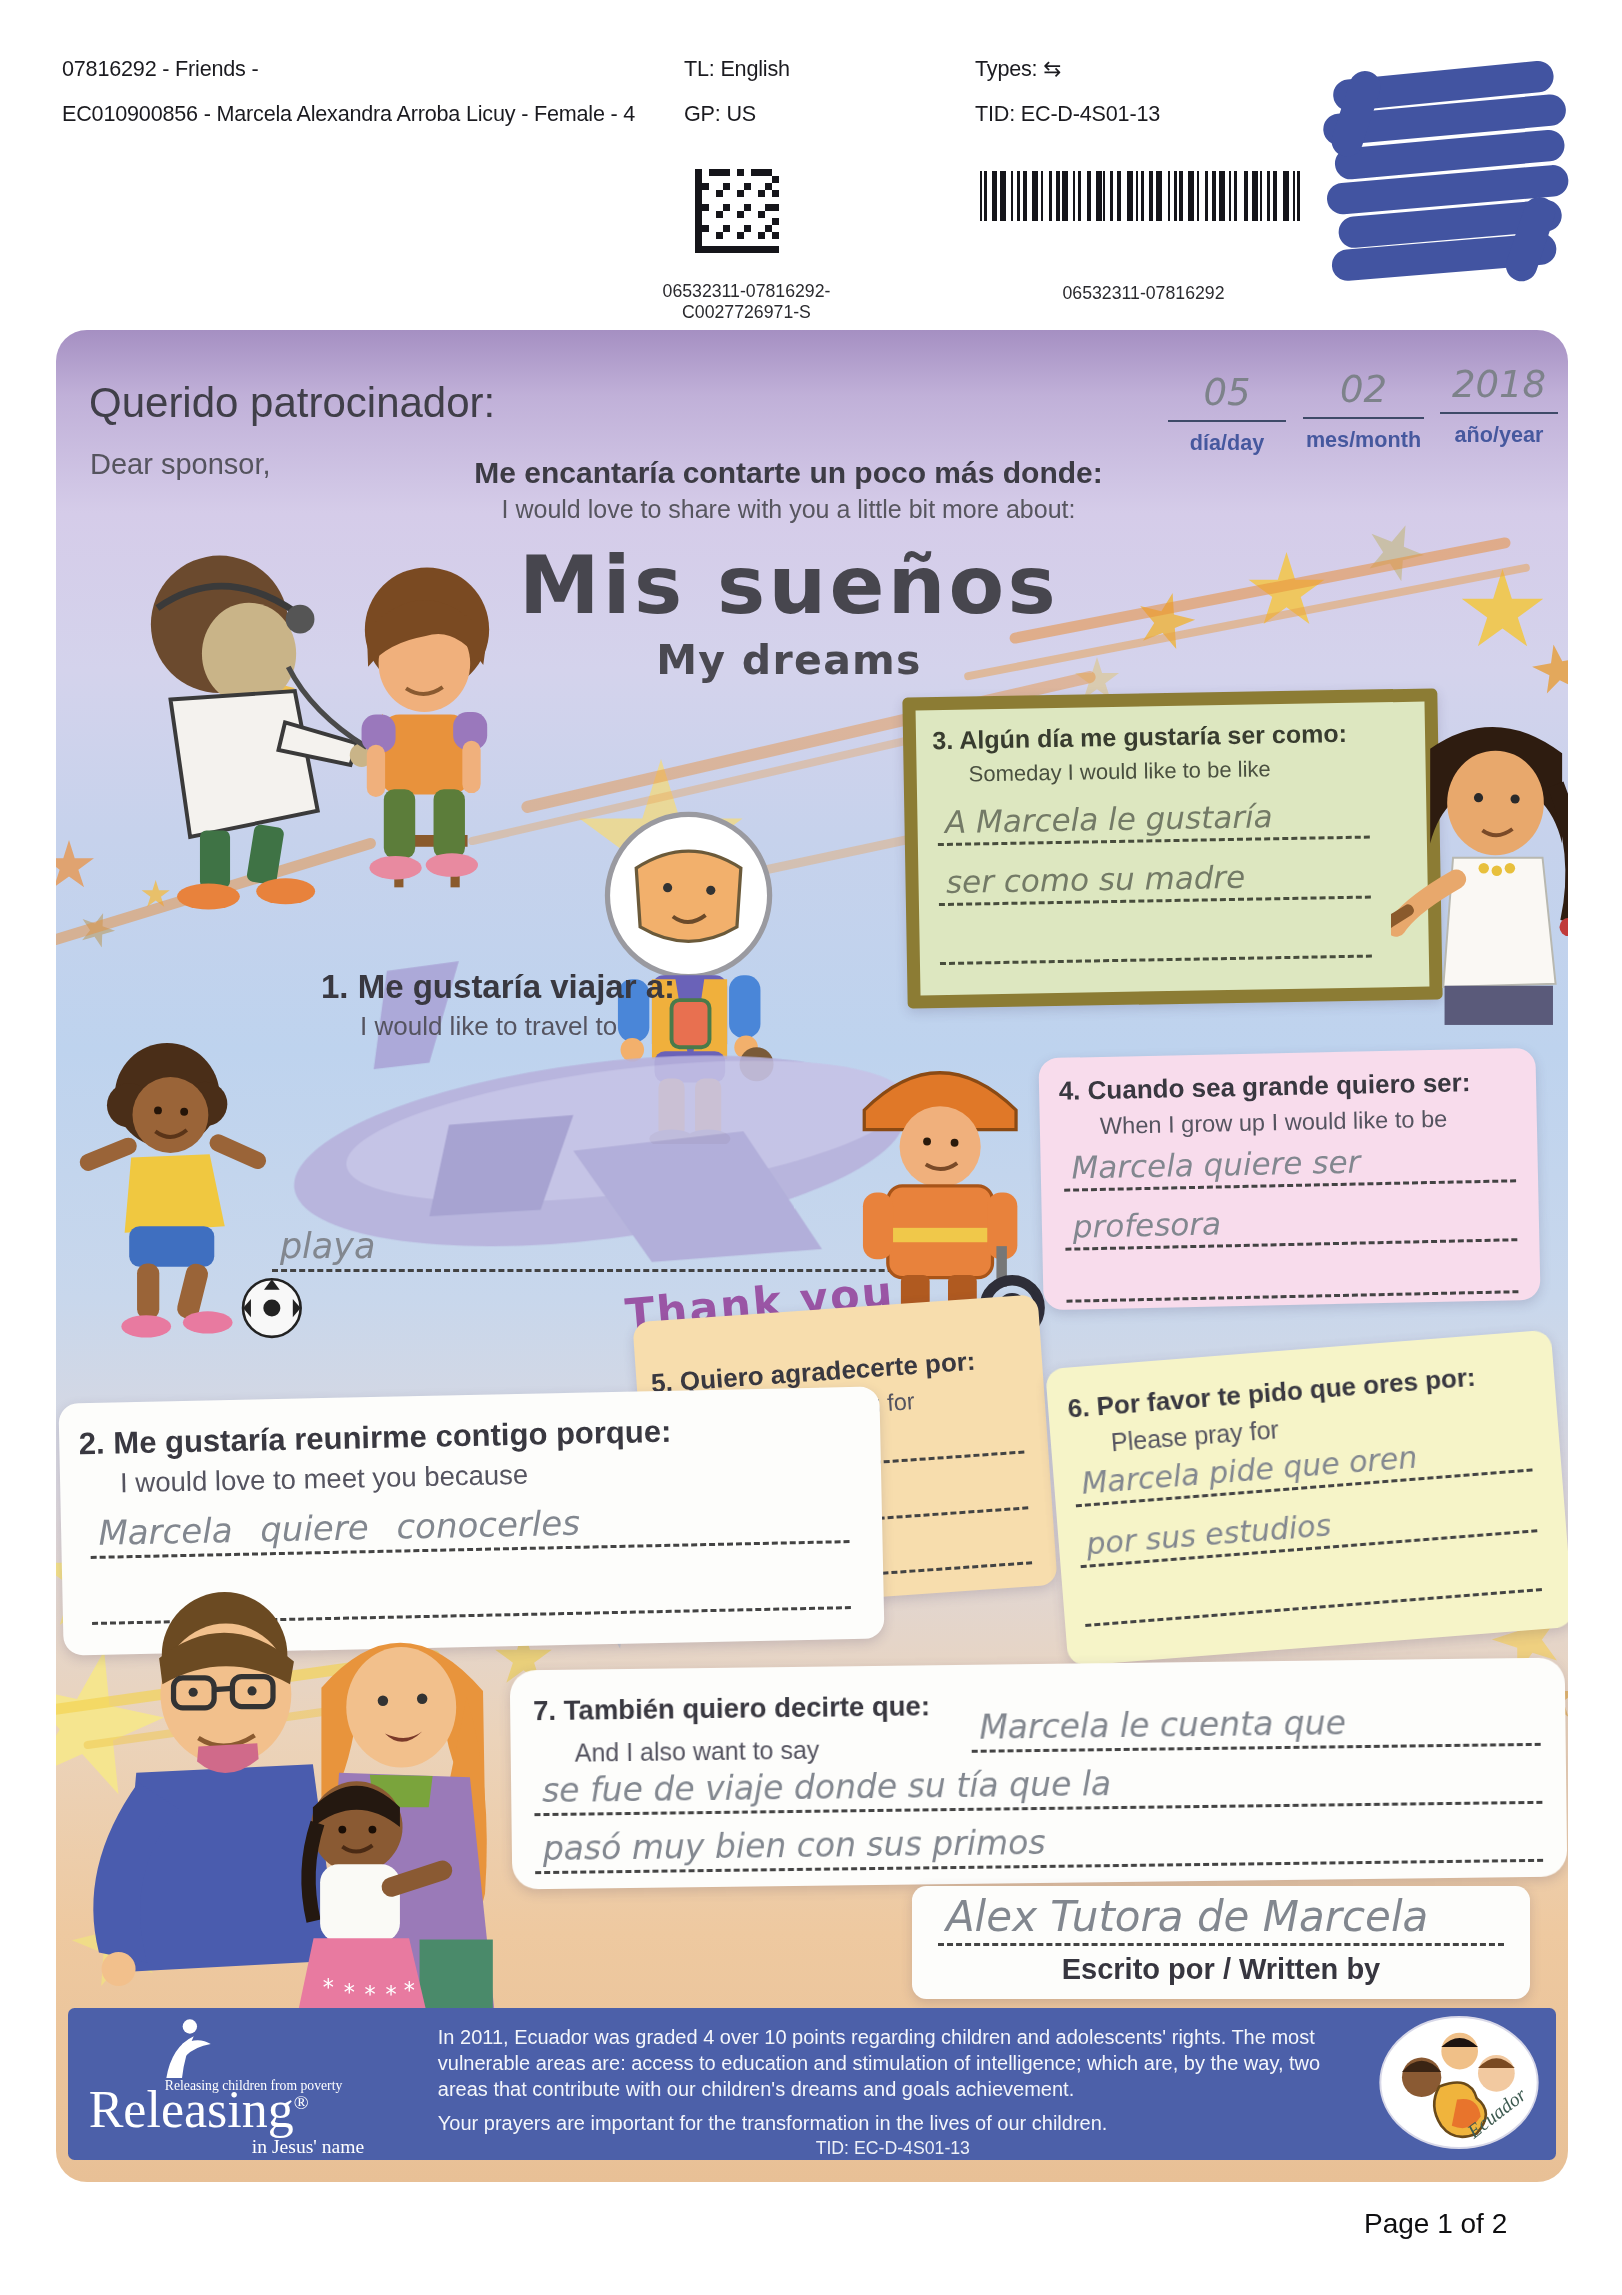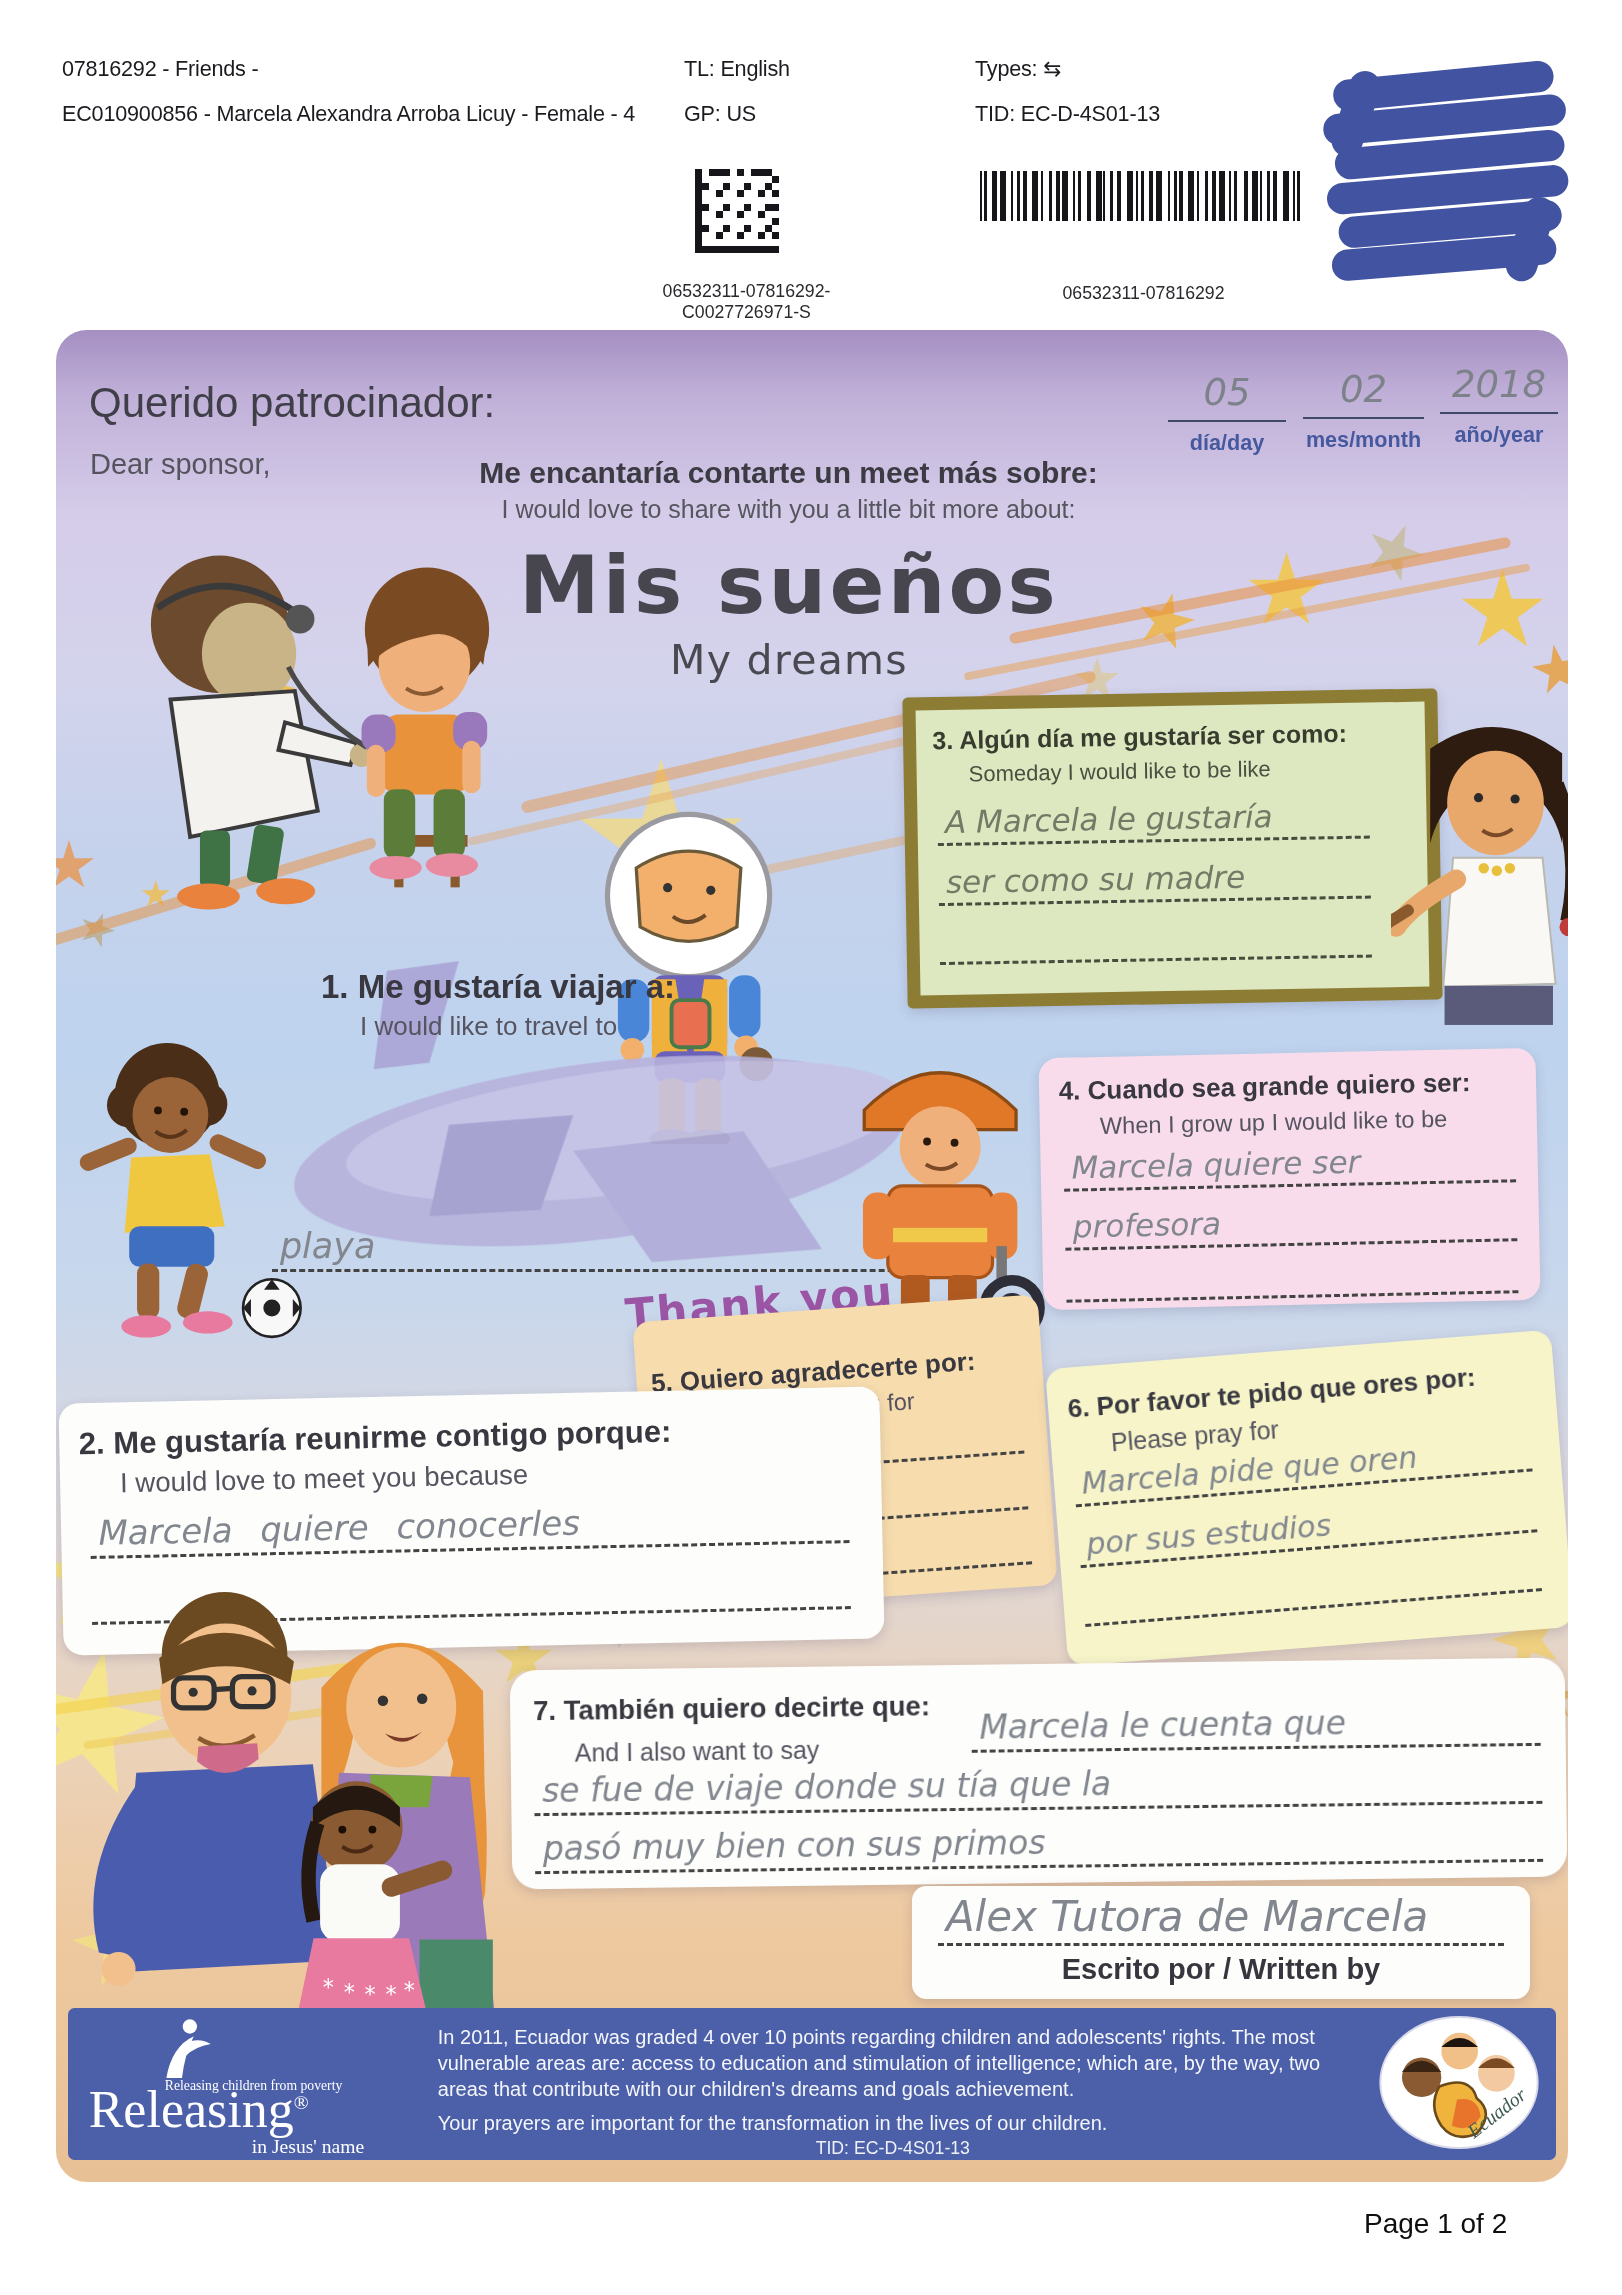--- a/index.html
+++ b/index.html
@@ -13,21 +13,21 @@
   
   .card{left:56px;top:330px;width:1512px;height:1852px;border-radius:31px;overflow:hidden;
     background:linear-gradient(180deg,#a58fc2 0px,#c0b0d8 65px,#d5cce9 183px,#d4d3ec 340px,
       #c6d2ec 510px,#bed3ee 720px,#c8d7ec 968px,#dcd8de 1165px,#ebd3ba 1407px,#eec9a0 1603px,#e8c096 1852px);}
   .sal-es{font-size:42px;color:#403f49;}
   .sal-en{font-size:29px;color:#55545e;}
   .intro-es{font-size:30px;font-weight:bold;color:#3c3b44;text-align:center;}
   .intro-en{font-size:25px;color:#57565f;text-align:center;}
   .title-es{font-family:"DejaVu Sans",sans-serif;font-size:81px;font-weight:bold;color:#47464e;
             text-align:center;letter-spacing:3.3px;}
-  .title-en{font-family:"DejaVu Sans",sans-serif;font-size:41px;font-weight:normal;color:#4a4951;
+  .title-en{font-family:"DejaVu Sans",sans-serif;font-size:41px;font-weight:bold;color:#4a4951;
             text-align:center;letter-spacing:1.3px;}
   .date-field{width:118px;text-align:center;}
   .date-value{font-size:37px;color:#7d828a;font-style:italic;font-family:"DejaVu Sans",sans-serif;height:48px;}
   .date-line{border-top:2.6px solid #3e4a68;margin-top:1.3px;}
   .date-label{font-size:21.6px;font-weight:bold;color:#46589e;padding-top:8px;}
   .sec-title{font-weight:bold;color:#393840;white-space:nowrap;}
   .sec-en{color:#555460;white-space:nowrap;}
   .hand{font-style:italic;font-family:"DejaVu Sans",sans-serif;color:#82878f;white-space:nowrap;}
   .ansline{position:absolute;border-bottom:3.3px dashed #434343;}
   .ansline .hand{position:absolute;left:7.9px;bottom:2.6px;}
@@ -223,21 +223,21 @@
       <div class="date-value">02</div>
       <div class="date-line"></div>
       <div class="date-label">mes/month</div>
     </div>
     <div class="abs date-field" style="left:1384px;top:33px;">
       <div class="date-value">2018</div>
       <div class="date-line"></div>
       <div class="date-label">año/year</div>
     </div>
 
-    <div class="abs intro-es" style="left:353px;top:126px;width:759px;">Me encantaría contarte un meet más sobre:</div>
+    <div class="abs intro-es" style="left:353px;top:126px;width:759px;">Me encantaría contarte un poco más donde:</div>
     <div class="abs intro-en" style="left:353px;top:165px;width:759px;">I would love to share with you a little bit more about:</div>
 
     <div class="abs title-es" style="left:419px;top:208px;width:628px;">Mis sueños</div>
     <div class="abs title-en" style="left:419px;top:306px;width:628px;">My dreams</div>
 
     <svg class="abs" style="left:36px;top:196px;" width="458" height="406" viewBox="0 0 700 620">
       <circle cx="195" cy="150" r="105" fill="#6b4a2e"></circle>
       <ellipse cx="240" cy="195" rx="72" ry="78" fill="#c9b488"></ellipse>
       <path d="M100 125 Q 200 55 312 132" stroke="#3a3a3a" stroke-width="10" fill="none"></path>
       <circle cx="318" cy="142" r="22" fill="#555"></circle>

